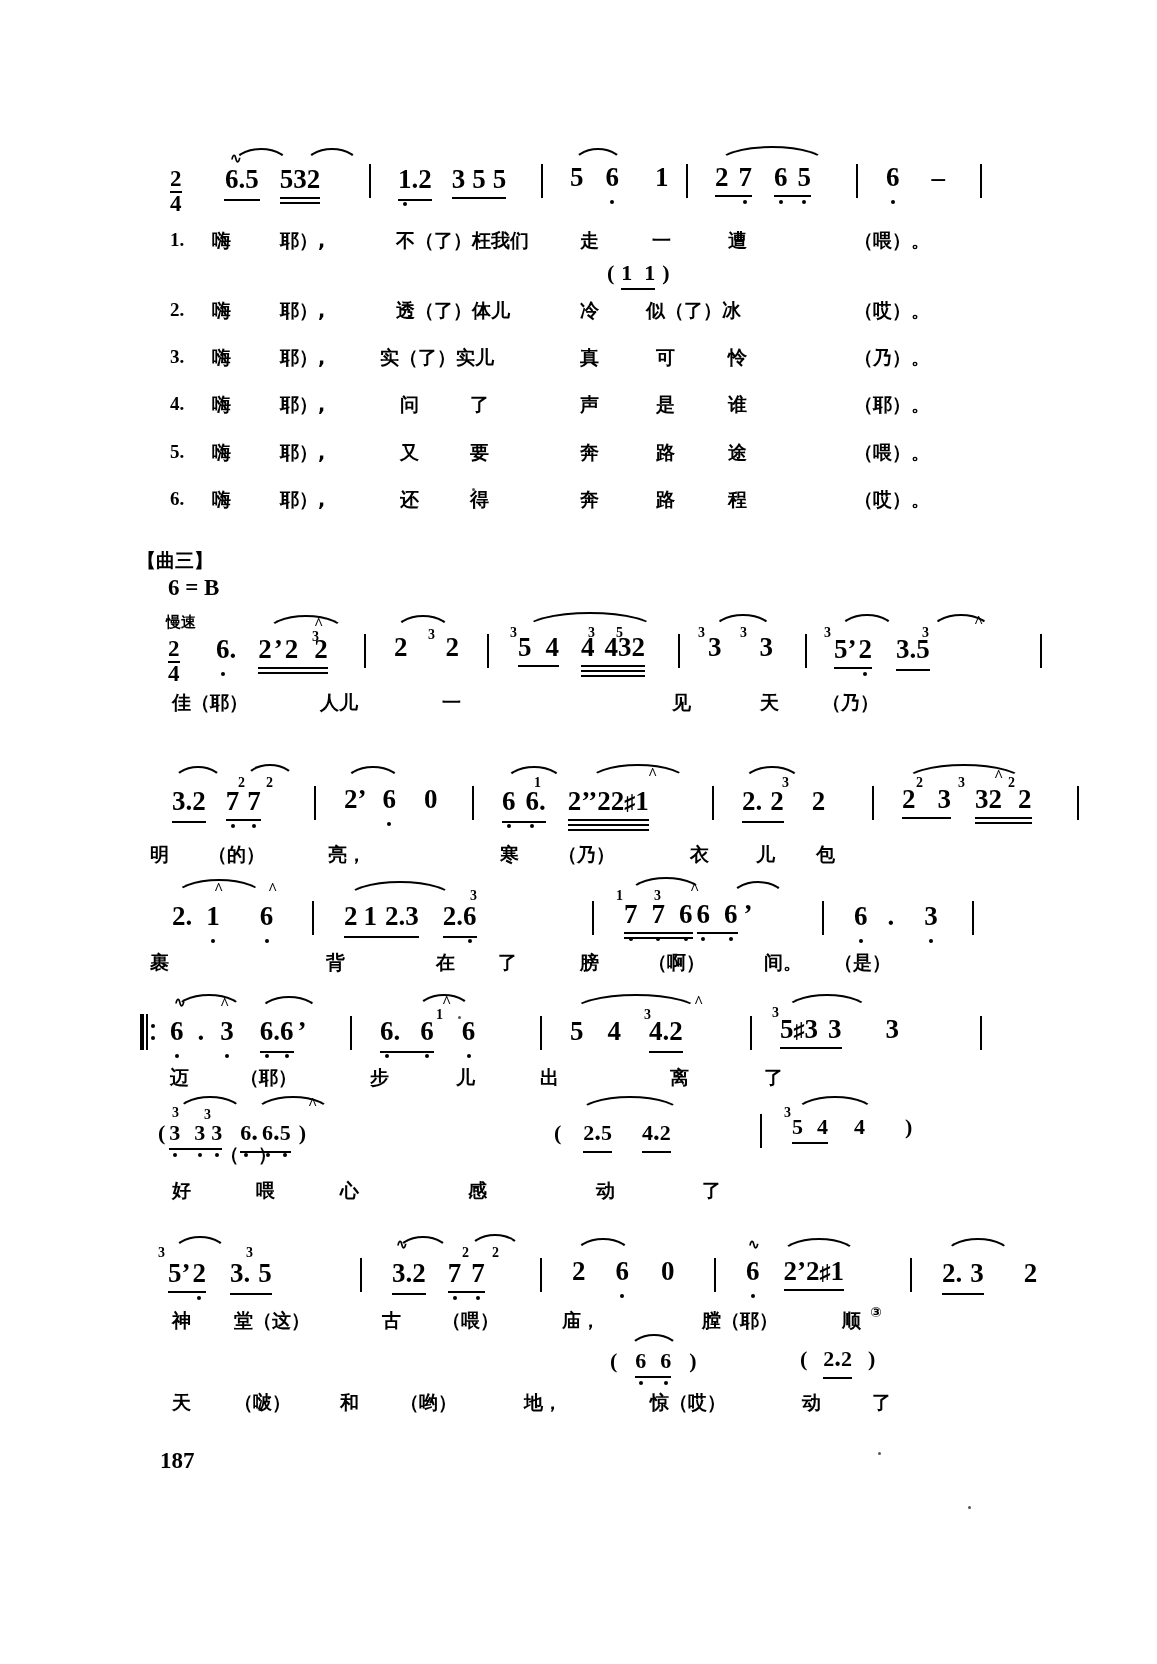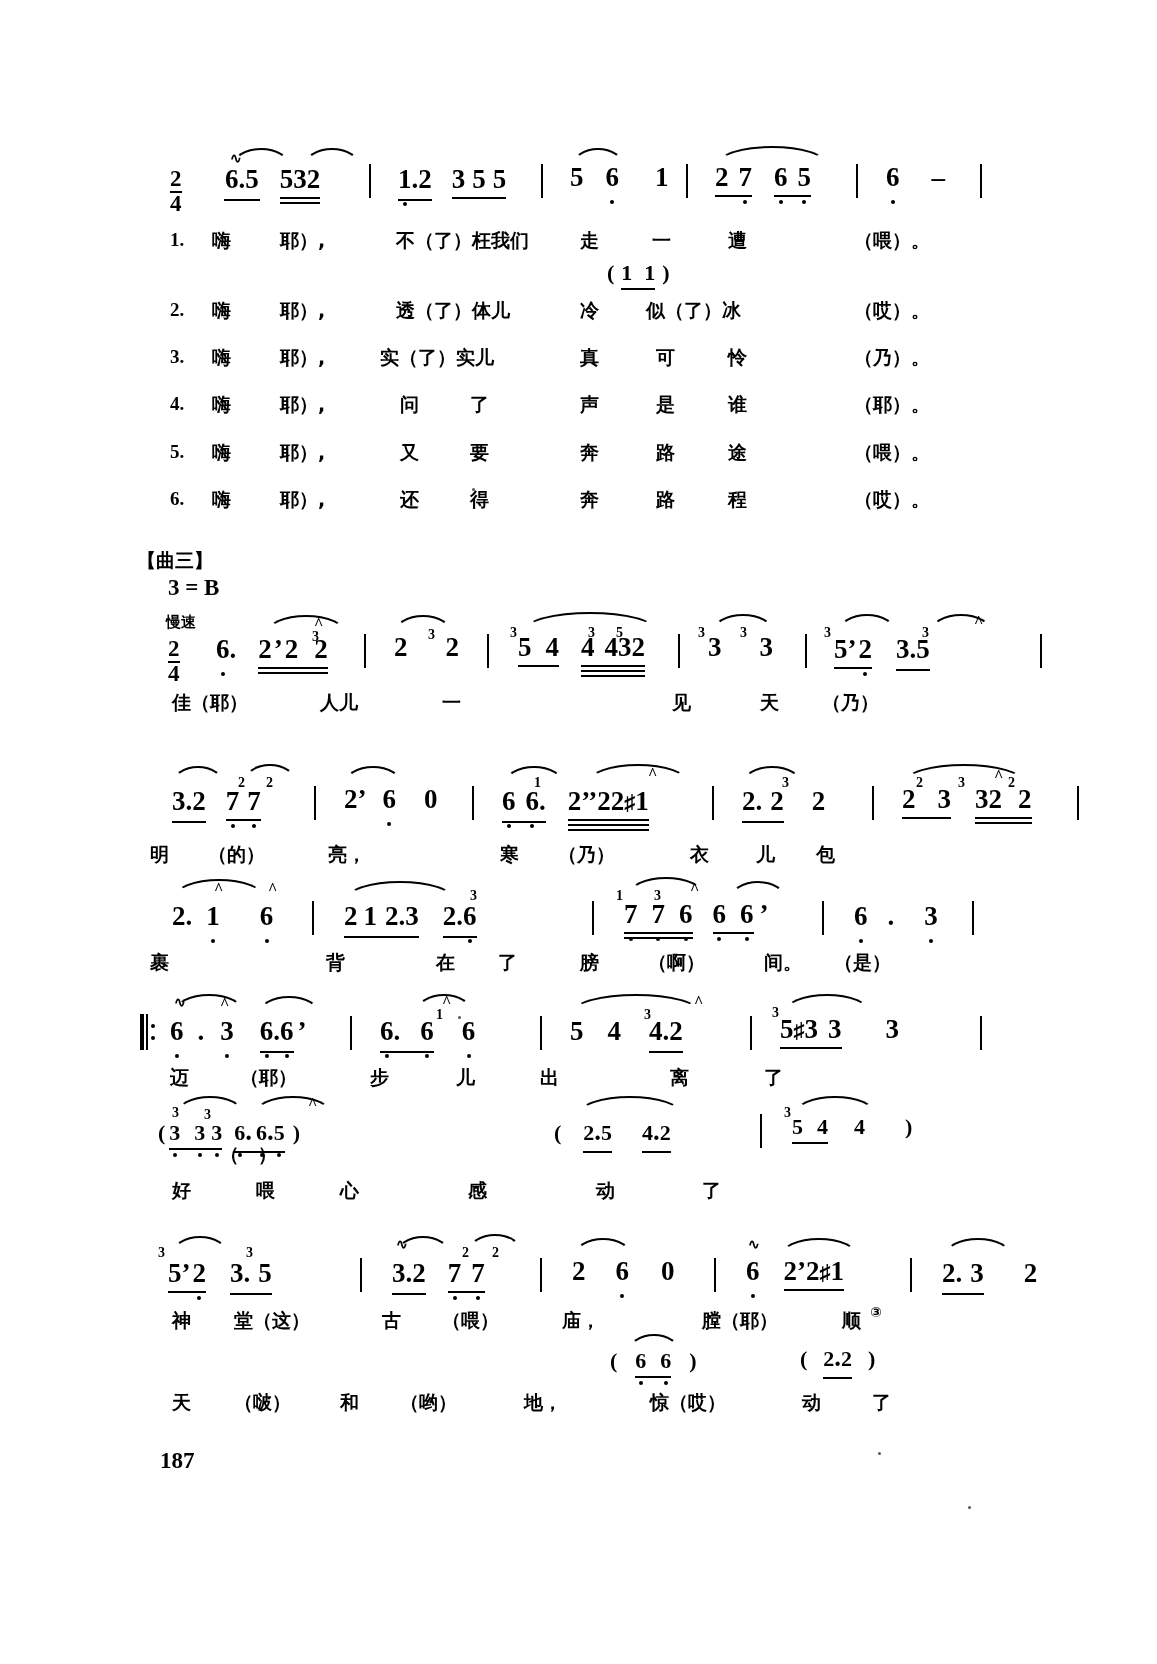--- a/index.html
+++ b/index.html
@@ -307,21 +307,21 @@
     <span style="position:absolute; left:230px;">还</span>
     <span style="position:absolute; left:300px;">得</span>
     <span style="position:absolute; left:410px;">奔</span>
     <span style="position:absolute; left:486px;">路</span>
     <span style="position:absolute; left:558px;">程</span>
     <span style="position:absolute; left:684px;">（哎）。</span>
   </div>
 
   <div class="abs section-title" style="left:137px; top:548px;">【曲三】</div>
 
-  <div class="abs keysig" style="left:168px; top:575px;">3 = B</div>
+  <div class="abs keysig" style="left:168px; top:575px;">6 = B</div>
 
   <div class="abs tempo" style="left:166px; top:613px;">慢速</div>
 
   <div class="abs" style="left:168px; top:638px;">
     <span class="timesig" style="margin-right:12px;">
       <span class="num">2</span>
       <span class="den">4</span>
     </span>
 
     <span class="abs" style="left:48px; top:-4px;">
@@ -502,21 +502,21 @@
 
     <span class="abs" style="left:452px; top:-4px;">
       <span class="orn grace" style="left:-8px; top:-12px;">1</span>
       <span class="slur" style="left:4px; top:-24px; width:72px;"></span>
       <span class="orn grace" style="left:30px; top:-12px;">3</span>
       <span class="orn caret" style="left:66px; top:-20px;">^</span>
       <span class="ul2">
         <span class="note dot-low">7</span><span class="note dot-low" style="margin-left:14px;">7</span><span class="note dot-low" style="margin-left:14px;">6</span>
       </span>
       <span class="slur" style="left:106px; top:-20px; width:52px;"></span>
-      <span class="ul1" style="margin-left:16px;">
+      <span class="ul1" style="margin-left:0;">
         <span class="note dot-low">6</span><span class="note dot-low" style="margin-left:14px;">6</span>
       </span>
       <span class="note" style="margin-left:2px;">’</span>
     </span>
 
     <span class="abs bar" style="left:650px; top:-4px;"></span>
 
     <span class="abs" style="left:682px; top:-4px;">
       <span class="note dot-low">6</span>
       <span class="augdot" style="margin-left:16px;">.</span>
@@ -609,21 +609,21 @@
     <span class="abs" style="left:0px; top:-2px;">
       <span class="note sm">(</span>
       <span class="orn grace" style="left:14px; top:-10px;">3</span>
       <span class="slur" style="left:18px; top:-20px; width:64px;"></span>
       <span class="orn grace" style="left:46px; top:-8px;">3</span>
       <span class="ul1">
         <span class="note sm dot-low">3</span><span class="note sm dot-low" style="margin-left:14px;">3</span><span class="note sm dot-low" style="margin-left:6px;">3</span>
       </span>
       <span class="slur" style="left:96px; top:-20px; width:74px;"></span>
       <span class="orn caret" style="left:150px; top:-20px;">^</span>
-      <span class="ul1" style="margin-left:8px;">
+      <span class="ul1" style="margin-left:14px;">
         <span class="note sm dot-low">6</span><span class="augdot">.</span><span class="note sm dot-low" style="margin-left:4px;">6</span><span class="augdot">.</span><span class="note sm dot-low">5</span>
       </span>
       <span class="note sm" style="margin-left:4px;">)</span>
     </span>
 
     <span class="abs" style="left:396px; top:-2px;">
       <span class="note sm">(</span>
       <span class="slur" style="left:24px; top:-20px; width:100px;"></span>
       <span class="ul1" style="margin-left:18px;">
         <span class="note sm">2</span><span class="augdot">.</span><span class="note sm">5</span>

